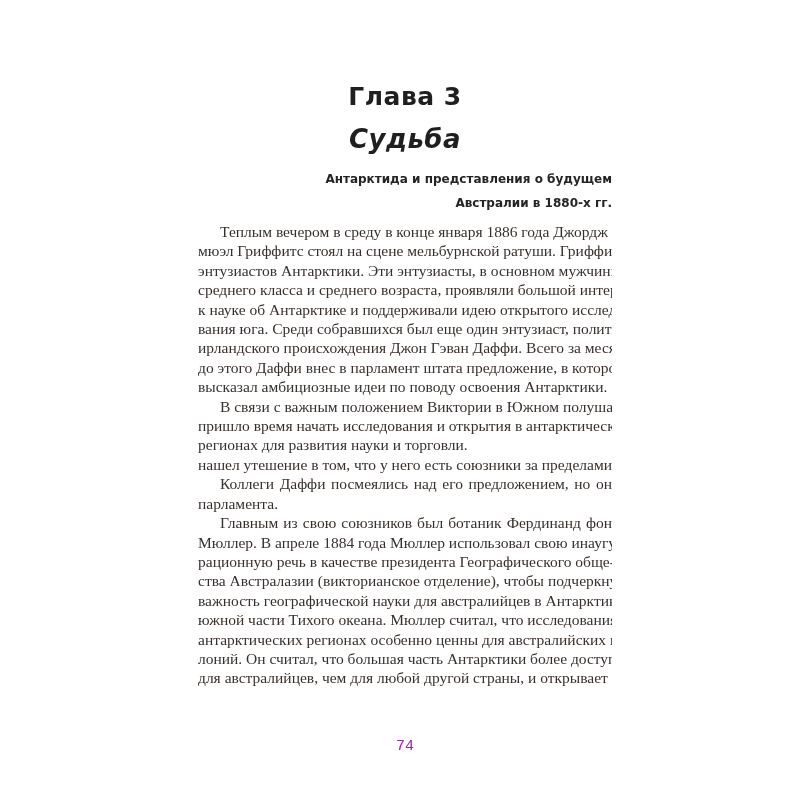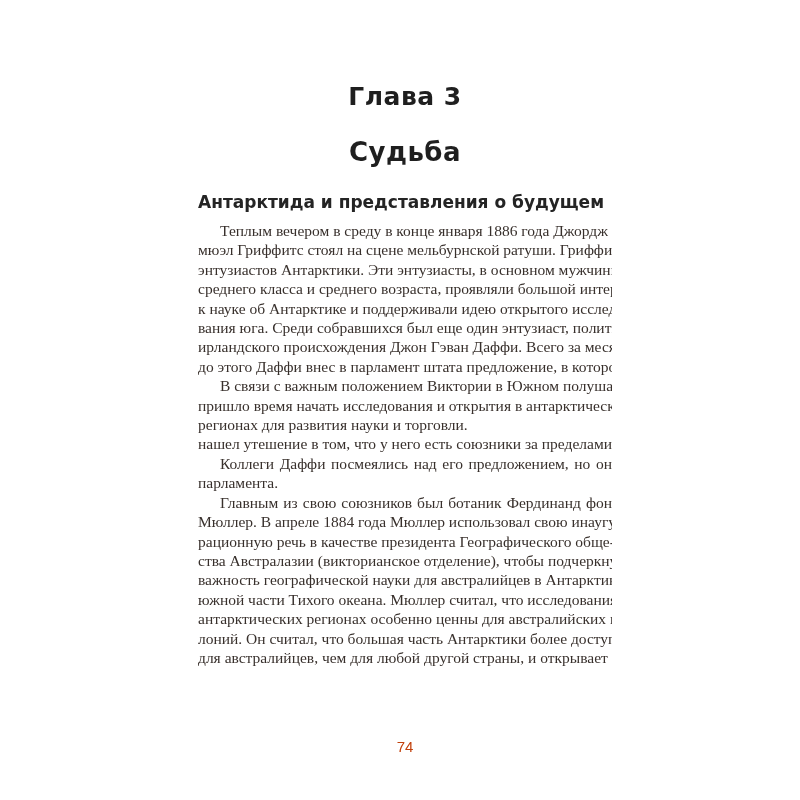--- a/index.html
+++ b/index.html
@@ -29,29 +29,30 @@
     color: #1f1f1f;
   }
   .chapter-label {
     font-size: 25px;
     line-height: 26px;
     letter-spacing: 0.5px;
   }
   .chapter-title {
     font-size: 26px;
     line-height: 26px;
-    margin-top: 29px;
+    margin-top: 16px;
     letter-spacing: 0.5px;
+    font-style: italic;
   }
   .chapter-subtitle {
-    margin-top: 25px;
-    text-align: left;
+    margin-top: 15px;
+    text-align: right;
     font-family: "DejaVu Sans", sans-serif;
     font-weight: bold;
-    font-size: 17px;
+    font-size: 12px;
     line-height: 24px;
     color: #242424;
   }
   .body-text {
     margin-top: 7px;
     font-family: "Liberation Serif", serif;
     font-size: 15.5px;
     line-height: 19.4px;
     color: #38302c;
   }
@@ -64,47 +65,49 @@
   }
   .line.first { padding-left: 22px; }
   .line.lastline { text-align-last: left; }
   .line.lastline.hyph { text-align-last: justify; }
   .page-footer {
     position: absolute;
     left: 198px;
     top: 738px;
     width: 414px;
     text-align: center;
-    font-family: Liberation Sans, sans-serif;
+    font-family: Liberation Mono, monospace;
     font-size: 15px;
-    color: #c2410c;
+    color: #a21caf;
   }
 </style>
 </head>
 <body>
 
 <div class="page">
   <div class="column">
     <div class="chapter-heading">
       <div class="chapter-label">Глава 3</div>
       <div class="chapter-title">Судьба</div>
     </div>
     <div class="chapter-subtitle">
       <div>Антарктида и представления о будущем</div>
+      <div>Австралии в 1880-х гг.</div>
     </div>
     <div class="body-text">
         <div class="para">
           <div class="line first">Теплым вечером в среду в конце января 1886 года Джордж Сэ-</div>
           <div class="line">мюэл Гриффитс стоял на сцене мельбурнской ратуши. Гриффитс,</div>
           <div class="line">энтузиастов Антарктики. Эти энтузиасты, в основном мужчины</div>
           <div class="line">среднего класса и среднего возраста, проявляли большой интерес</div>
           <div class="line">к науке об Антарктике и поддерживали идею открытого исследо-</div>
           <div class="line">вания юга. Среди собравшихся был еще один энтузиаст, политик</div>
           <div class="line">ирландского происхождения Джон Гэван Даффи. Всего за месяц</div>
           <div class="line">до этого Даффи внес в парламент штата предложение, в котором</div>
+          <div class="line lastline">высказал амбициозные идеи по поводу освоения Антарктики.</div>
         </div>
         <div class="para">
           <div class="line first">В связи с важным положением Виктории в Южном полушарии</div>
           <div class="line">пришло время начать исследования и открытия в антарктических</div>
           <div class="line lastline">регионах для развития науки и торговли.</div>
         </div>
         <div class="para">
           <div class="line">нашел утешение в том, что у него есть союзники за пределами</div>
           <div class="line first">Коллеги Даффи посмеялись над его предложением, но он</div>
           <div class="line lastline">парламента.</div>

